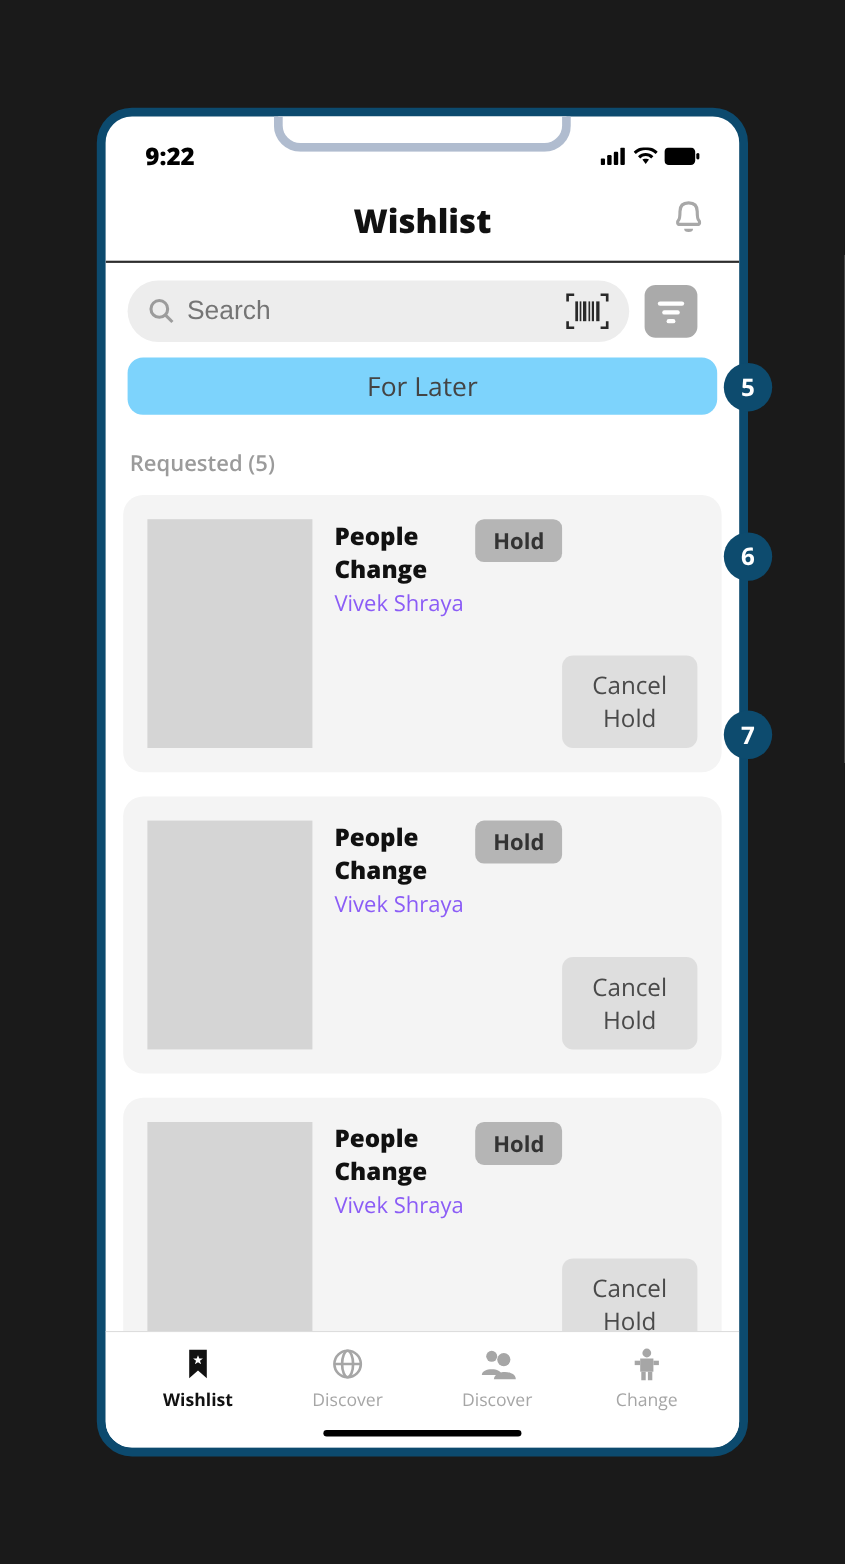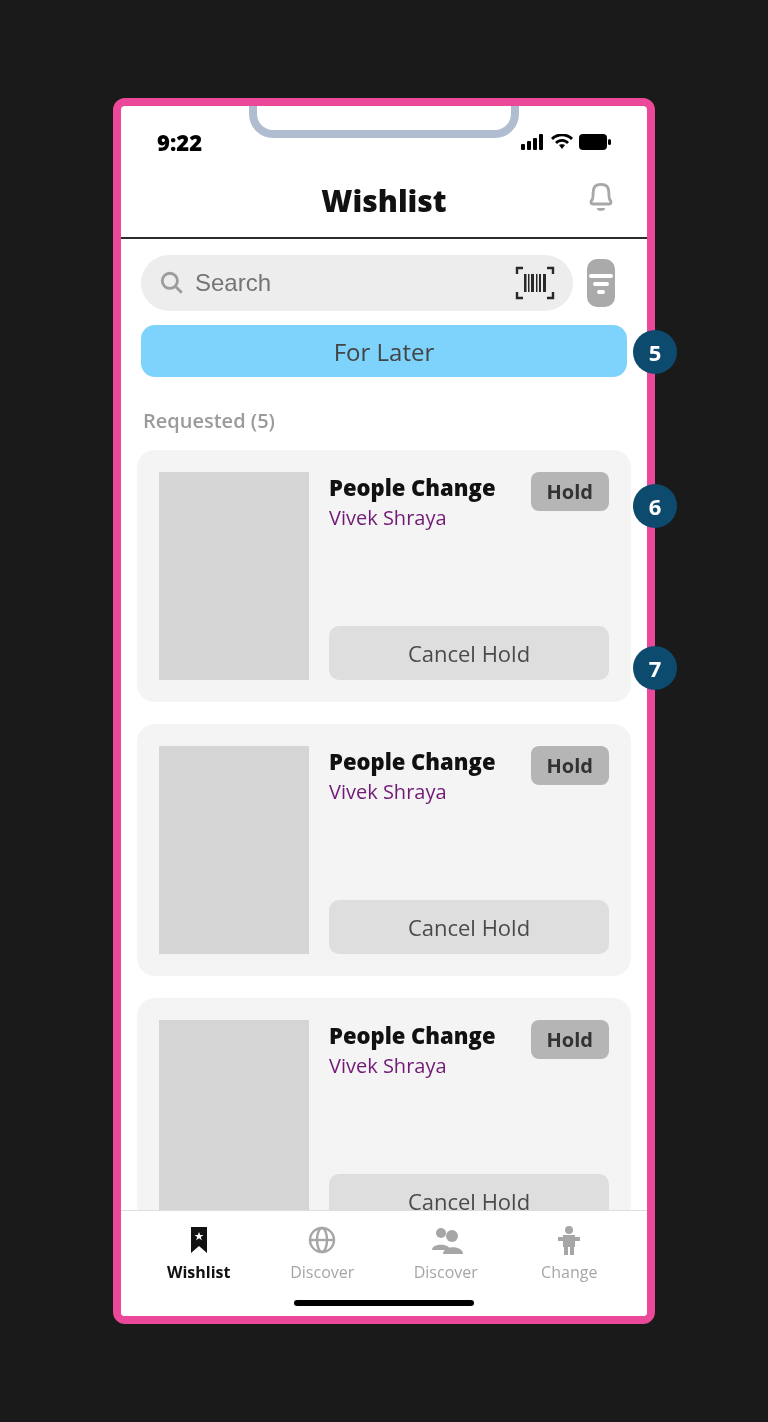--- a/index.html
+++ b/index.html
@@ -9,25 +9,25 @@
     width: 768px;
     height: 1422px;
     display: flex;
     align-items: center;
     justify-content: center;
   }
   .phone-wrap {
     position: relative;
   }
   .phone {
-    width: 542px;
+    width: 592px;
     height: 1226px;
     background: #fff;
-    border: 8px solid #ec4899;
-    border-radius: 12px;
+    border: 8px solid #0c4a6e;
+    border-radius: 32px;
     position: relative;
     overflow: hidden;
   }
   .notch {
     position: absolute;
     top: -8px;
     left: 50%;
     transform: translateX(-50%);
     width: 270px;
     height: 40px;
@@ -144,30 +144,30 @@
   }
   .cover {
     width: 150px;
     height: 208px;
     background: #d5d5d5;
     flex-shrink: 0;
   }
   .card-body {
     flex: 1;
     display: flex;
-    flex-direction: column;
+    flex-direction: row;
   }
   .title-row {
     display: flex;
     justify-content: space-between;
     align-items: flex-start;
     gap: 10px;
   }
   .book-title { font-size: 22px; font-weight: 800; color: #111; }
-  .book-author { font-size: 20px; color: #701a75; margin-top: 2px; }
+  .book-author { font-size: 20px; color: #8b5cf6; margin-top: 2px; }
   .status-pill {
     background: #b5b5b5;
     color: #333;
     font-weight: 700;
     font-size: 20px;
     padding: 6px 16px;
     border-radius: 8px;
     flex-shrink: 0;
   }
   .cancel-btn {

